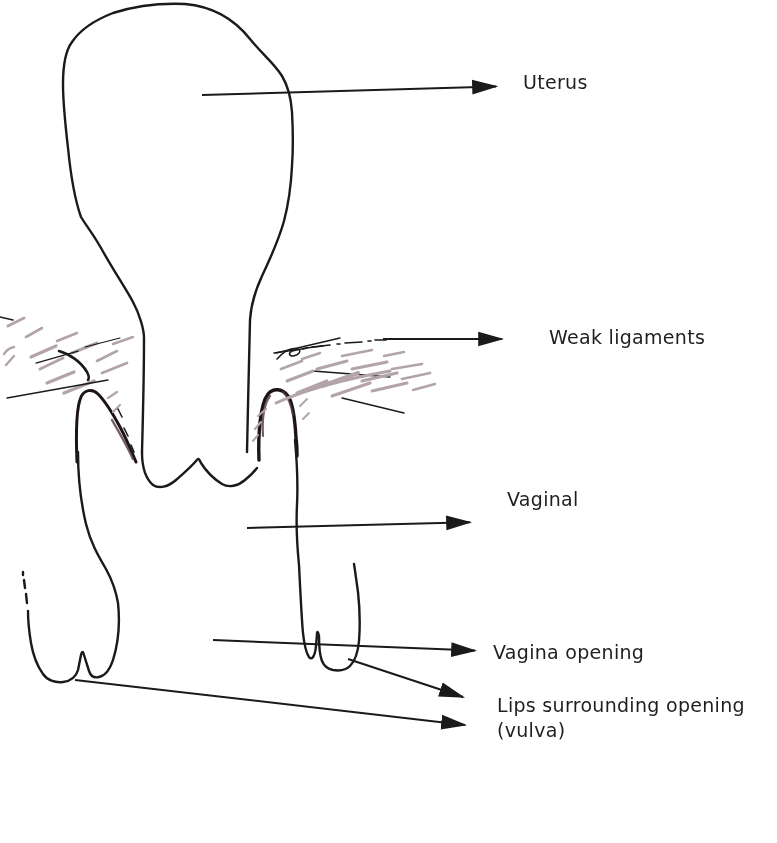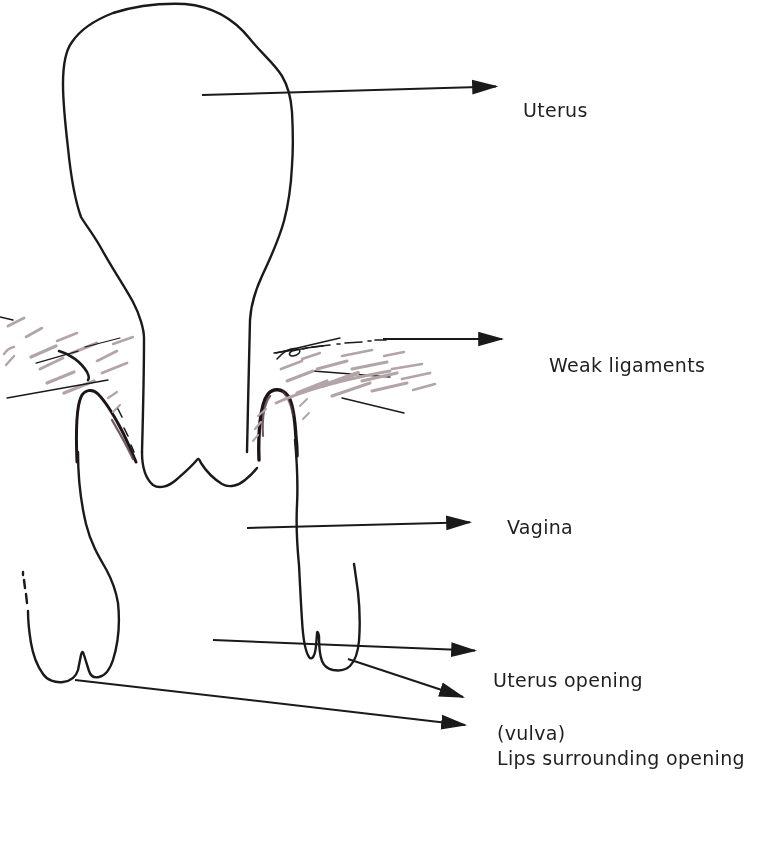--- a/index.html
+++ b/index.html
@@ -19,21 +19,21 @@
   .canvas{position:absolute;left:0;top:0;}
   .sketch{fill:none;stroke:var(--ink);stroke-width:2.4;stroke-linecap:round;stroke-linejoin:round;}
   .arcline{fill:none;stroke:var(--outline-dark);stroke-linecap:round;stroke-linejoin:round;}
   .maroon{fill:none;stroke:var(--ligament-dark);stroke-linecap:round;}
   .pink{fill:none;stroke:var(--ligament-pink);stroke-linecap:round;}
   .thin{fill:none;stroke:var(--ink);stroke-linecap:round;}
   .arrow{fill:none;stroke:var(--ink);stroke-width:2;}
   .arrowhead{fill:var(--ink);stroke:none;}
   .label{
     position:absolute;color:var(--label-text);
-    font-size:19px;line-height:25px;letter-spacing:0.3px;white-space:nowrap;margin-top:28px;
+    font-size:19px;line-height:25px;letter-spacing:0.3px;white-space:nowrap;
   }
 </style>
 </head>
 <body>
 
 <svg class="canvas" width="777" height="843" viewBox="0 0 777 843" aria-hidden="true">
   <defs>
     <marker id="ah" viewBox="0 0 12 8" refX="11" refY="4" markerWidth="13" markerHeight="9" orient="auto">
       <path class="arrowhead" d="M0,0.6 L12,4 L0,7.4 Z"></path>
     </marker>
@@ -124,20 +124,20 @@
     <line class="arrow" x1="213" y1="640" x2="475" y2="650.6" marker-end="url(#ah)"></line>
     <line class="arrow" x1="348" y1="659" x2="463" y2="697" marker-end="url(#ah)"></line>
     <line class="arrow" x1="75" y1="680" x2="465" y2="724.9" marker-end="url(#ah)"></line>
   </g>
 </svg>
 
 <div class="label" style="left:523px;top:70px">Uterus</div>
 
 <div class="label" style="left:549px;top:325px">Weak ligaments</div>
 
-<div class="label" style="left:507px;top:487px">Vagina</div>
+<div class="label" style="left:507px;top:487px">Vaginal</div>
 
-<div class="label" style="left:493px;top:640px">Uterus opening</div>
+<div class="label" style="left:493px;top:640px">Vagina opening</div>
 
 <div class="label" style="left:497px;top:693px">
+  <div>Lips surrounding opening</div>
   <div>(vulva)</div>
-  <div>Lips surrounding opening</div>
 </div>
 
 </body></html>

